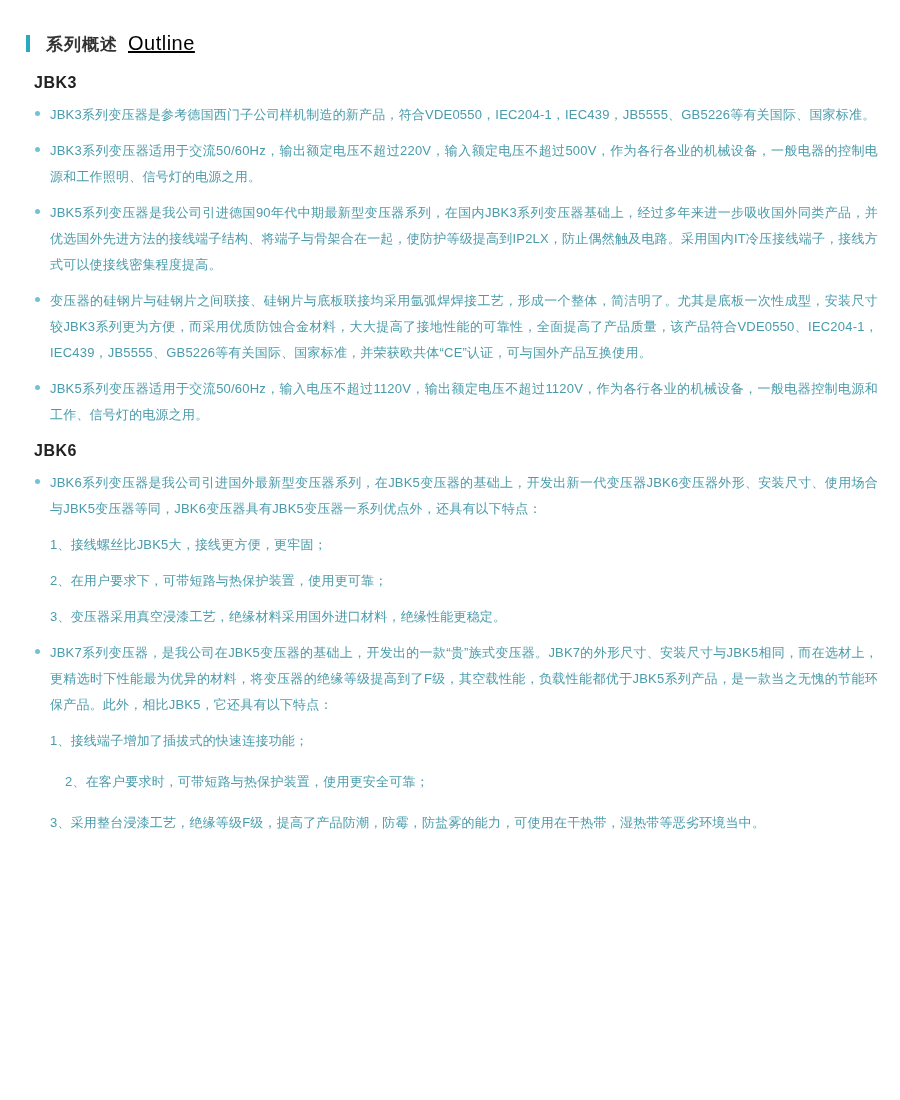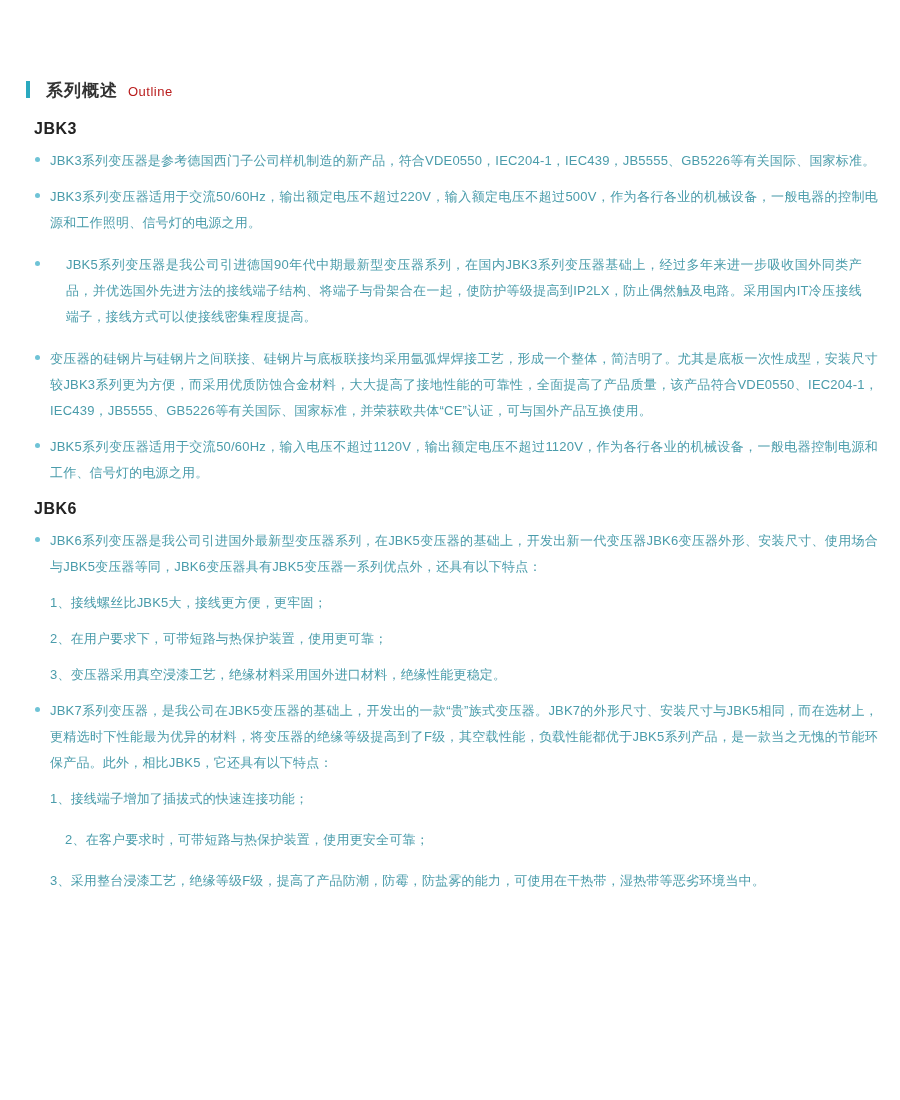--- a/index.html
+++ b/index.html
@@ -35,26 +35,26 @@
     background: #2aa9bf;
     margin-right: 6px;
     position: relative;
     top: 2px;
   }
   .section-title-cn {
     font-size: 17px;
     font-weight: bold;
     color: #333333;
     letter-spacing: 1px;
-    margin-top: 47px;
   }
   .section-title-en {
-    font-size: 13px;
-    color: #b91c1c;
+    font-size: 20px;
+    color: #000000;
     letter-spacing: 0.5px;
+    text-decoration: underline;
   }
 
   
   .model-group {
     margin-bottom: 6px;
   }
   .model-name {
     font-size: 16px;
     font-weight: bold;
     color: #222222;
@@ -110,21 +110,21 @@
           <p class="para-text" style="margin: 0px;">JBK3系列变压器是参考德国西门子公司样机制造的新产品，符合VDE0550，IEC204-1，IEC439，JB5555、GB5226等有关国际、国家标准。</p>
         </div>
         <div class="bullet-item">
           <span class="bullet-dot"></span>
           <p class="para-text" style="margin: 0px;">JBK3系列变压器适用于交流50/60Hz，输出额定电压不超过220V，输入额定电压不超过500V，作为各行各业的机械设备，一般电器的控制电源和工作照明、信号灯的电源之用。</p>
         </div>
       </div>
       <div class="model-group">
         <div class="bullet-item">
           <span class="bullet-dot"></span>
-          <p class="para-text" style="margin: 16px;">JBK5系列变压器是我公司引进德国90年代中期最新型变压器系列，在国内JBK3系列变压器基础上，经过多年来进一步吸收国外同类产品，并优选国外先进方法的接线端子结构、将端子与骨架合在一起，使防护等级提高到IP2LX，防止偶然触及电路。采用国内IT冷压接线端子，接线方式可以使接线密集程度提高。</p>
+          <p class="para-text" style="margin: 0px;">JBK5系列变压器是我公司引进德国90年代中期最新型变压器系列，在国内JBK3系列变压器基础上，经过多年来进一步吸收国外同类产品，并优选国外先进方法的接线端子结构、将端子与骨架合在一起，使防护等级提高到IP2LX，防止偶然触及电路。采用国内IT冷压接线端子，接线方式可以使接线密集程度提高。</p>
         </div>
         <div class="bullet-item">
           <span class="bullet-dot"></span>
           <p class="para-text" style="margin: 0px;">变压器的硅钢片与硅钢片之间联接、硅钢片与底板联接均采用氩弧焊焊接工艺，形成一个整体，简洁明了。尤其是底板一次性成型，安装尺寸较JBK3系列更为方便，而采用优质防蚀合金材料，大大提高了接地性能的可靠性，全面提高了产品质量，该产品符合VDE0550、IEC204-1，IEC439，JB5555、GB5226等有关国际、国家标准，并荣获欧共体“CE”认证，可与国外产品互换使用。</p>
         </div>
         <div class="bullet-item">
           <span class="bullet-dot"></span>
           <p class="para-text" style="margin: 0px;">JBK5系列变压器适用于交流50/60Hz，输入电压不超过1120V，输出额定电压不超过1120V，作为各行各业的机械设备，一般电器控制电源和工作、信号灯的电源之用。</p>
         </div>
       </div>

